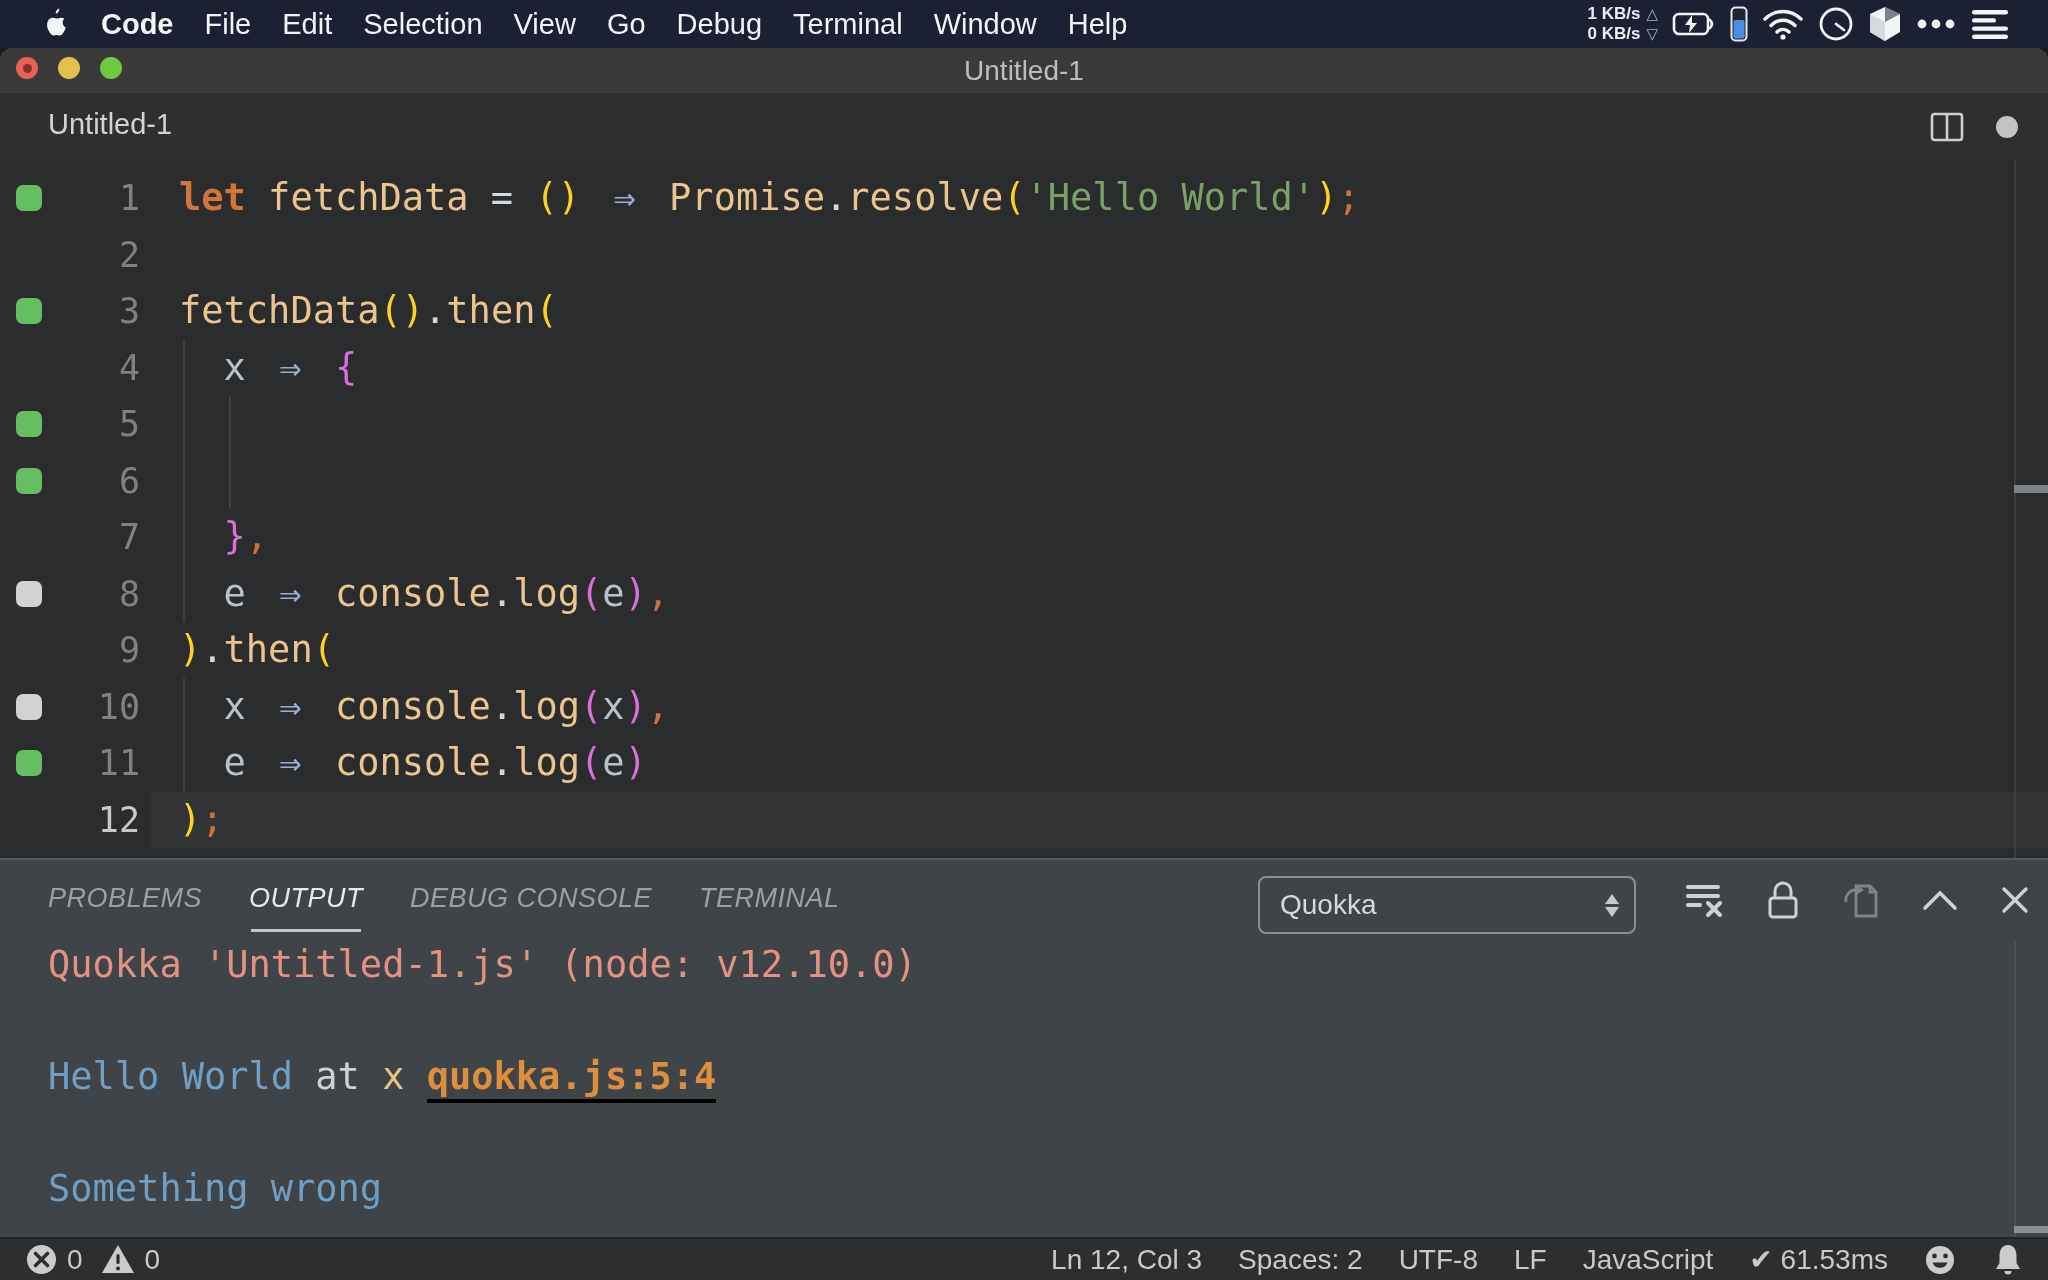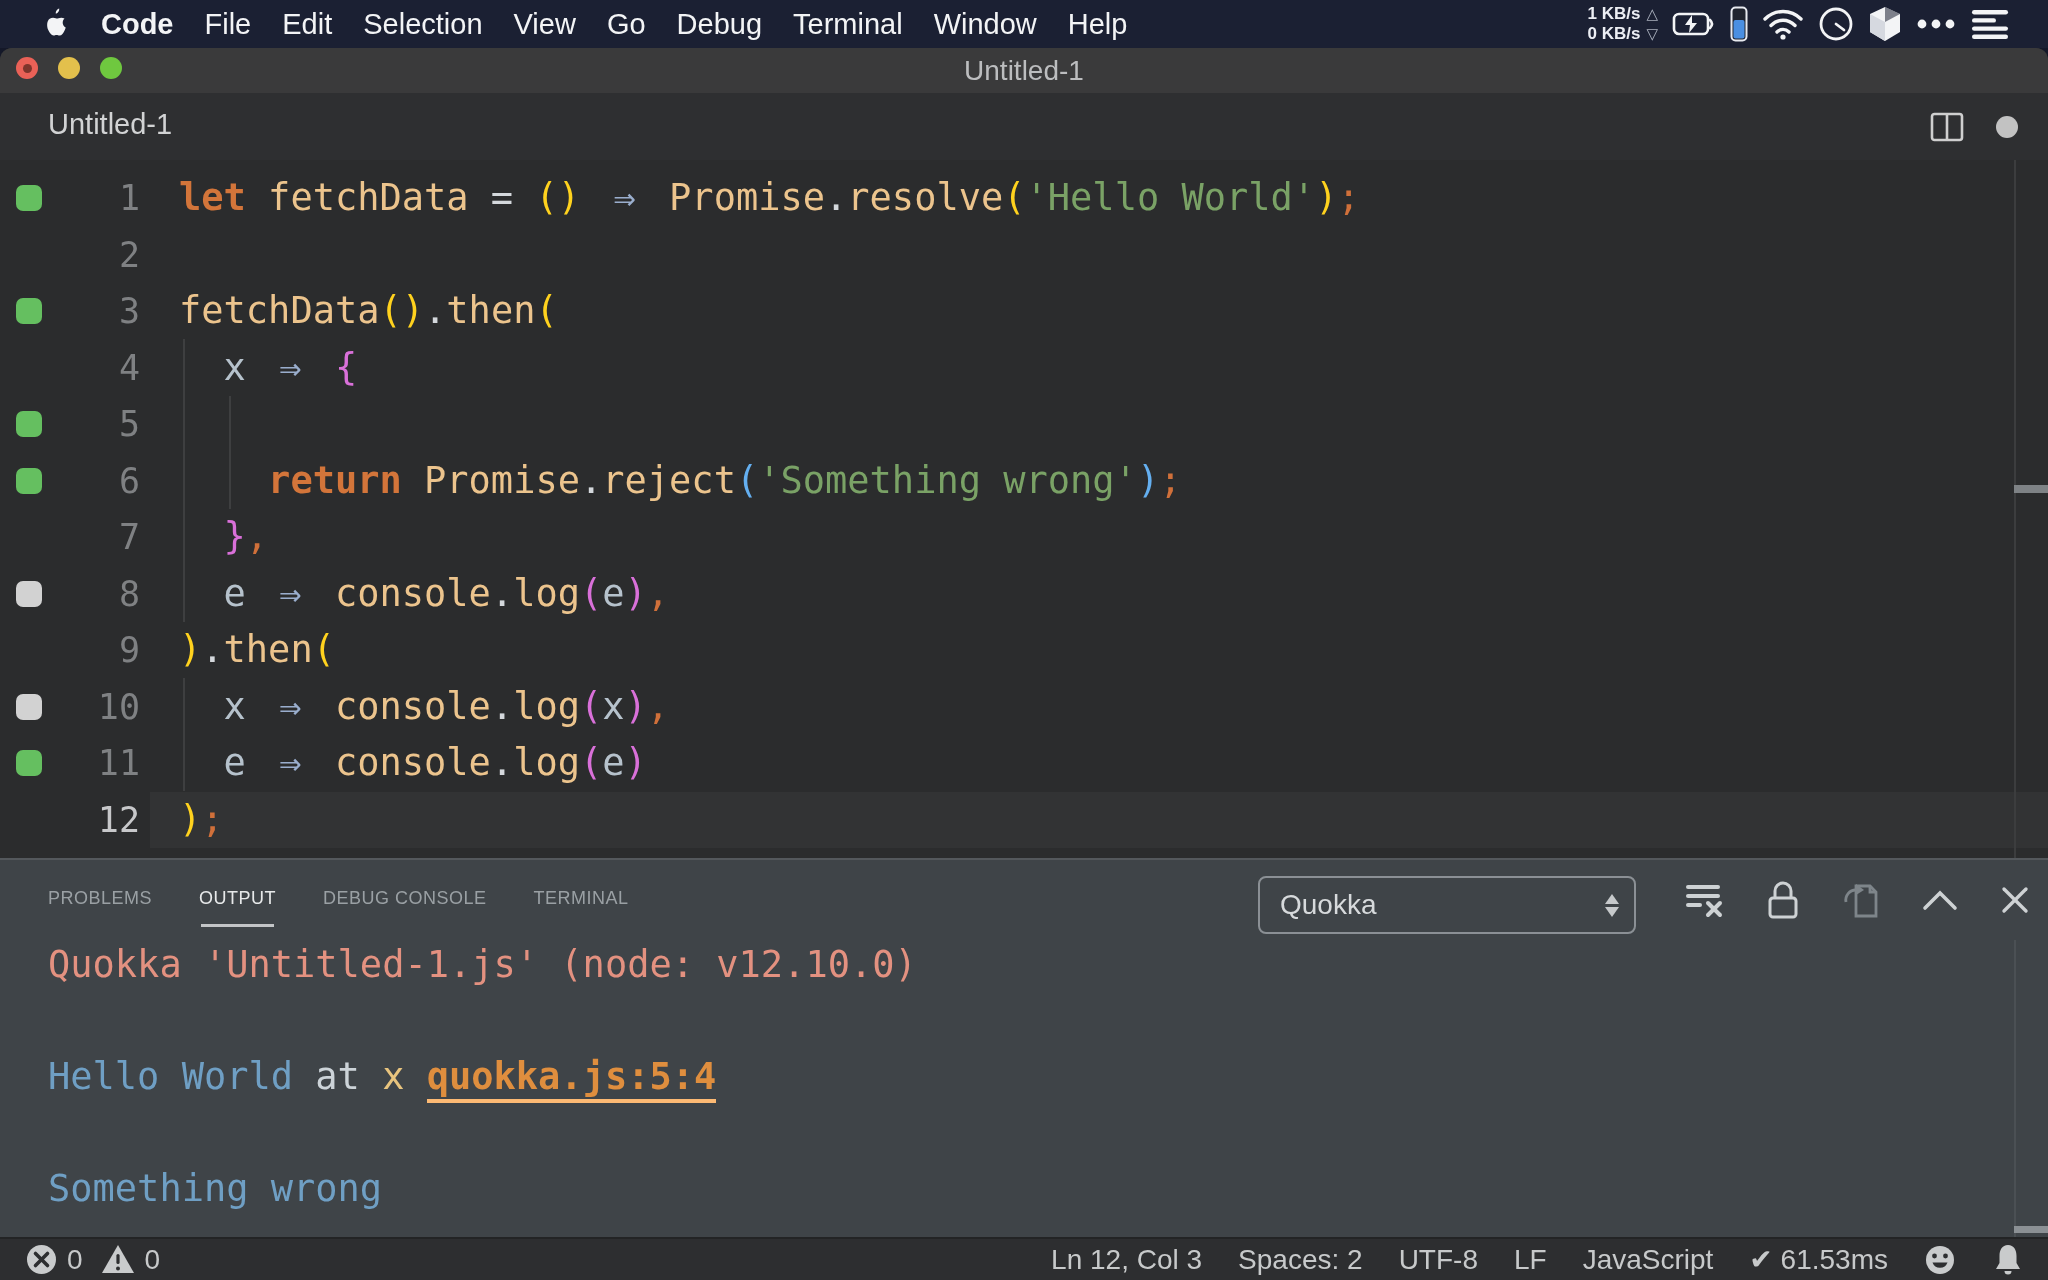--- a/index.html
+++ b/index.html
@@ -63,37 +63,37 @@
   .t-ar{color:#9aaecd;display:inline-block;width:2ch;text-align:center;}
   .t-ann{color:#53a9ee;}
   .iguide{position:absolute;width:2px;background:#3e3f40;}
   .ov-divider{position:absolute;top:0;bottom:0;left:2014px;width:2px;background:#3c3d3e;}
   .ov-mark{position:absolute;left:2014px;width:34px;height:8px;background:#7e8285;}
 
   
   .panel{position:absolute;top:810px;left:0;right:0;height:379px;background:#3f4448;
          border-top:2px solid #54585c;box-sizing:border-box;}
   .ptabs{position:absolute;top:0;left:48px;height:77px;display:flex;align-items:center;gap:47px;}
-  .ptab{color:#9aa0a4;font-size:18px;letter-spacing:.5px;position:relative;white-space:nowrap;}
+  .ptab{color:#9aa0a4;font-size:27px;letter-spacing:.5px;position:relative;white-space:nowrap;font-style:italic;}
   .ptab.active{color:#e7e9ea;}
   .ptab.active::after{content:"";position:absolute;left:2px;right:2px;bottom:-18px;height:3px;background:#c3c5c7;}
   .dropdown{position:absolute;left:1258px;top:16px;width:378px;height:58px;border:2px solid #8b9095;
             border-radius:8px;box-sizing:border-box;display:flex;align-items:center;}
   .dropdown .val{padding-left:20px;color:#d7dadc;font-size:28px;flex:1;}
   .dd-arrows{padding-right:14px;display:flex;flex-direction:column;gap:3px;align-items:center;}
   .panel-icons{position:absolute;right:18px;top:17px;height:46px;display:flex;gap:42px;align-items:center;}
   .pic{display:flex;align-items:center;}
   .output{position:absolute;left:48px;top:77px;right:60px;font-family:"DejaVu Sans Mono",monospace;
           font-size:37px;line-height:56px;white-space:pre;}
   .o-salmon{color:#e39180;}
   .o-blue{color:#6f9fc4;}
   .o-gray{color:#ccd3d8;}
   .o-gold{color:#e8c47e;}
   .o-plain{color:#d4d8dc;}
-  .o-link{color:#df8e3e;font-weight:700;border-bottom:4px solid #fdba74;padding-bottom:1px;cursor:pointer;}
+  .o-link{color:#df8e3e;font-weight:700;border-bottom:4px solid #000000;padding-bottom:1px;cursor:pointer;}
   .p-divider{position:absolute;left:2014px;top:80px;bottom:0;width:2px;background:#4b5054;}
   .p-mark{position:absolute;left:2014px;top:366px;width:34px;height:7px;background:#8b9094;}
 
   
   .statusbar{position:absolute;left:0;right:0;bottom:0;height:43px;background:#2d2e30;
              border-top:2px solid #232425;box-sizing:border-box;display:flex;align-items:center;
              color:#c7c9ca;font-size:28px;}
   .sb-left{display:flex;align-items:center;gap:12px;padding-left:26px;}
   .sb-item{display:flex;align-items:center;gap:10px;white-space:nowrap;}
   .sb-right{margin-left:auto;display:flex;align-items:center;gap:36px;padding-right:24px;}
@@ -231,21 +231,20 @@
           <div class="g">
             <span class="mark green"></span>
           </div>
           <div class="lno">5</div>
         </div>
         <div class="crow">
           <div class="g">
             <span class="mark green"></span>
           </div>
           <div class="lno">6</div>
-          <div class="codetext"><span class="t-pl">    </span><span class="t-kw">return</span><span class="t-pl"> </span><span class="t-id">Promise</span><span class="t-pun">.</span><span class="t-id">reject</span><span class="t-b3">(</span><span class="t-str">'Something wrong'</span><span class="t-b3">)</span><span class="t-smc">;</span></div>
         </div>
         <div class="crow">
           <div class="g"></div>
           <div class="lno">7</div>
           <div class="codetext"><span class="t-pl">  </span><span class="t-b2">}</span><span class="t-smc">,</span></div>
         </div>
         <div class="crow">
           <div class="g">
             <span class="mark gray"></span>
           </div>

